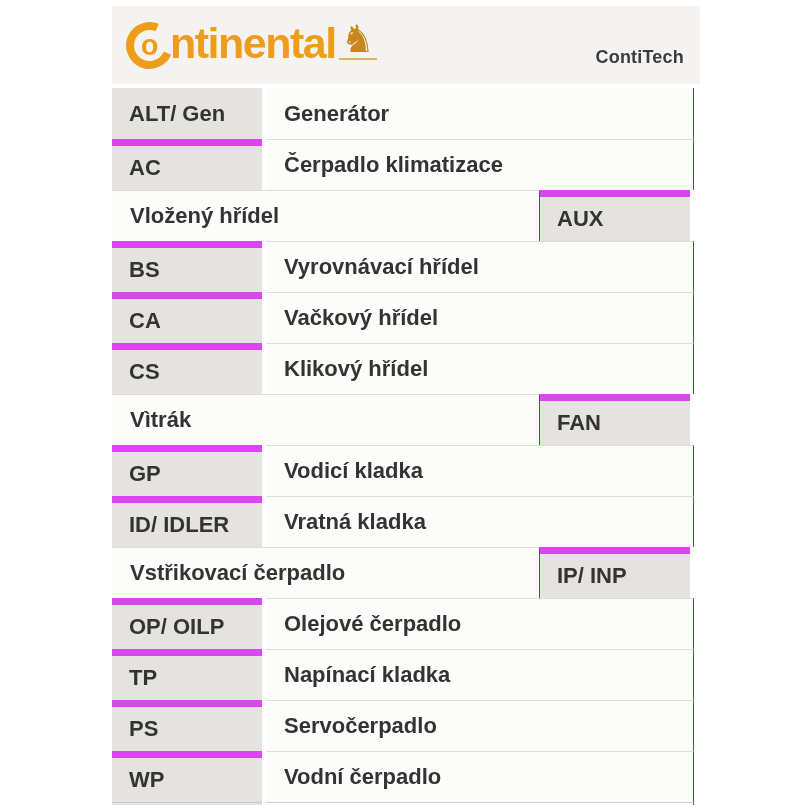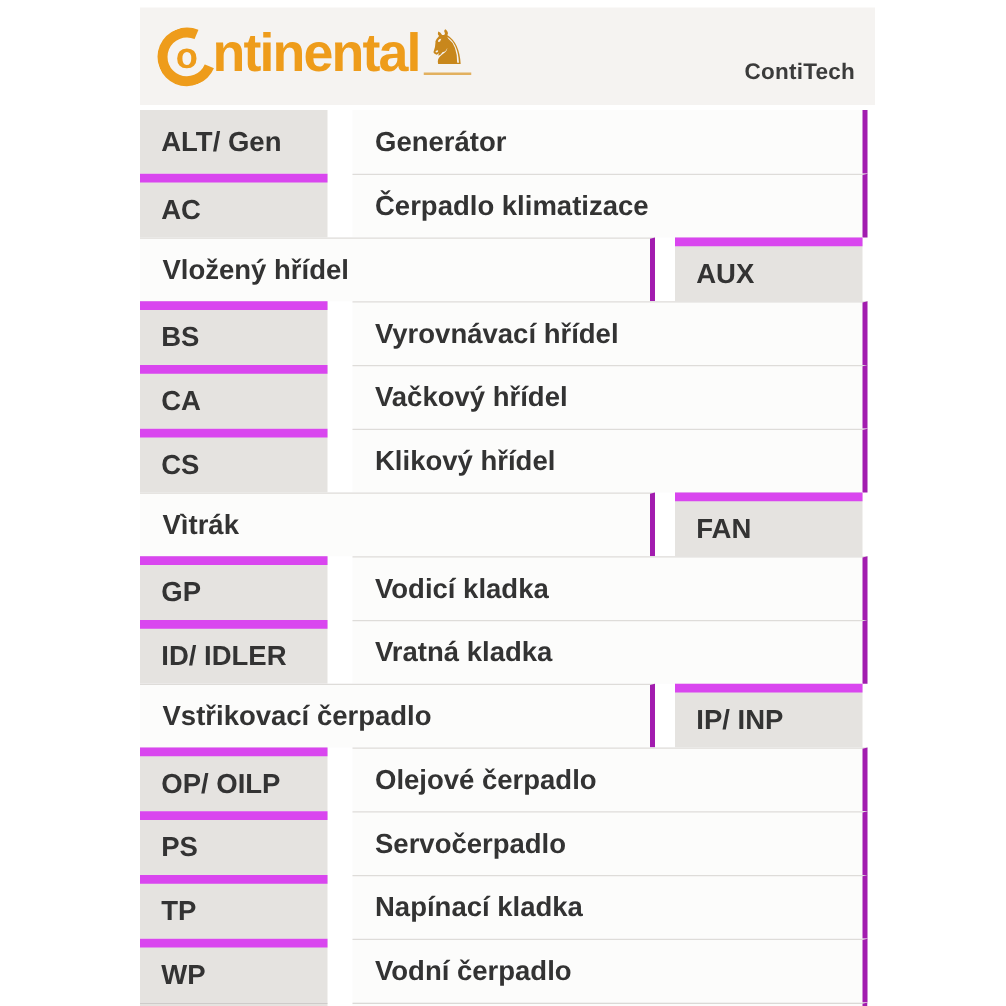--- a/index.html
+++ b/index.html
@@ -88,21 +88,20 @@
   
   .legend-table {
     position: absolute;
     left: 112px;
     top: 88px;
     width: 582px;
   }
   .row {
     display: flex;
     height: 51px;
-    gap: 16px;
   }
   .cell {
     display: flex;
     align-items: center;
     box-sizing: border-box;
     font-weight: bold;
     font-size: 22px;
     color: #333333;
     white-space: nowrap;
   }
@@ -112,21 +111,21 @@
     background: #e5e3e0;
     padding-left: 17px;
     margin-right: 4px;
     border-top: 7px solid #d946ef;
   }
   .cell.desc {
     flex: 1;
     background: #fcfcfb;
     padding-left: 18px;
     border-top: 1px solid #dedcd9;
-    border-right: 4px solid #a21caf;
+    border-right: 1px solid #a21caf;
   }
   .row:first-child .cell.code,
   .row:first-child .cell.desc {
     border-top: none;
   }
   .row.partial {
     height: 3px;
     overflow: hidden;
   }
   .row.partial .cell.code { border-top: 1px solid #c6c4c1; }
@@ -189,26 +188,26 @@
     </div>
     <div class="row">
       <div class="cell desc">Vstřikovací čerpadlo</div>
       <div class="cell code">IP/ INP</div>
     </div>
     <div class="row">
       <div class="cell code">OP/ OILP</div>
       <div class="cell desc">Olejové čerpadlo</div>
     </div>
     <div class="row">
+      <div class="cell code">TP</div>
+      <div class="cell desc">Napínací kladka</div>
+    </div>
+    <div class="row">
       <div class="cell code">PS</div>
       <div class="cell desc">Servočerpadlo</div>
-    </div>
-    <div class="row">
-      <div class="cell code">TP</div>
-      <div class="cell desc">Napínací kladka</div>
     </div>
     <div class="row">
       <div class="cell code">WP</div>
       <div class="cell desc">Vodní čerpadlo</div>
     </div>
 
     <div class="row partial">
       <div class="cell code"></div>
       <div class="cell desc"></div>
     </div>

